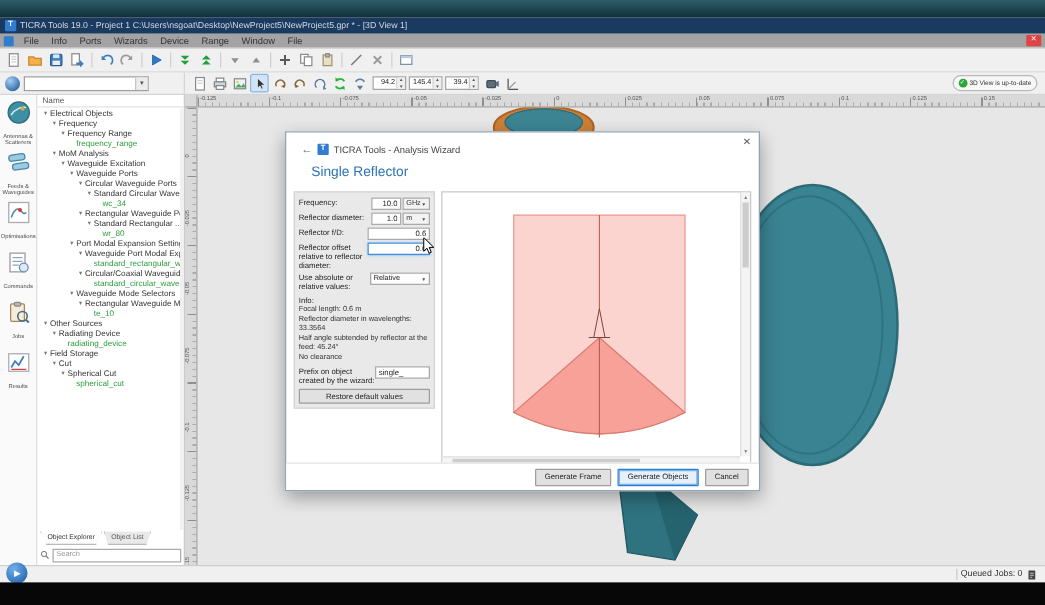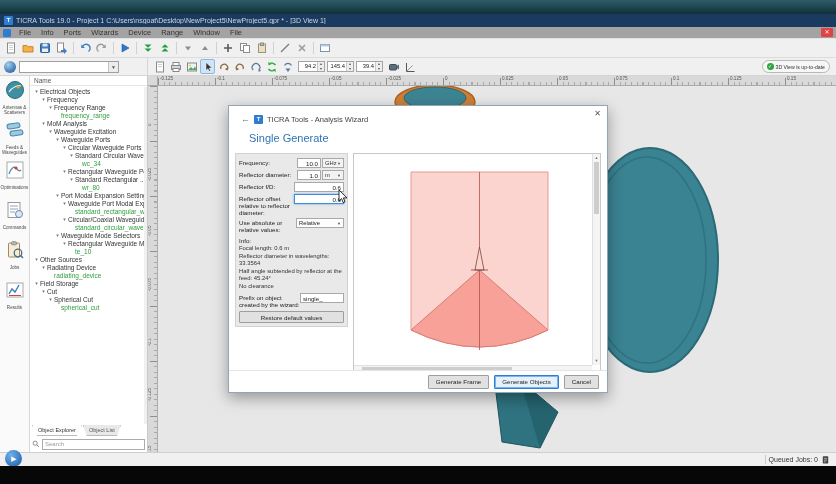--- a/index.html
+++ b/index.html
@@ -618,21 +618,21 @@
 
   <div class="bottom-strip"></div>
 
   <div class="dialog">
     <div class="dlg-close">✕</div>
     <div class="dlg-header">
       <span class="dlg-back">←</span>
       <span class="dlg-appicon">T</span>
       <span class="dlg-title">TICRA Tools - Analysis Wizard</span>
     </div>
-    <div class="dlg-heading">Single Generate</div>
+    <div class="dlg-heading">Single Reflector</div>
 
     <div class="form-panel">
       <div class="frow">
         <label>Frequency:</label>
         <input class="inp w22" value="10.0" style="">
         <span class="unit">
             <span>GHz</span>
             <i>▼</i>
           </span>
       </div>

